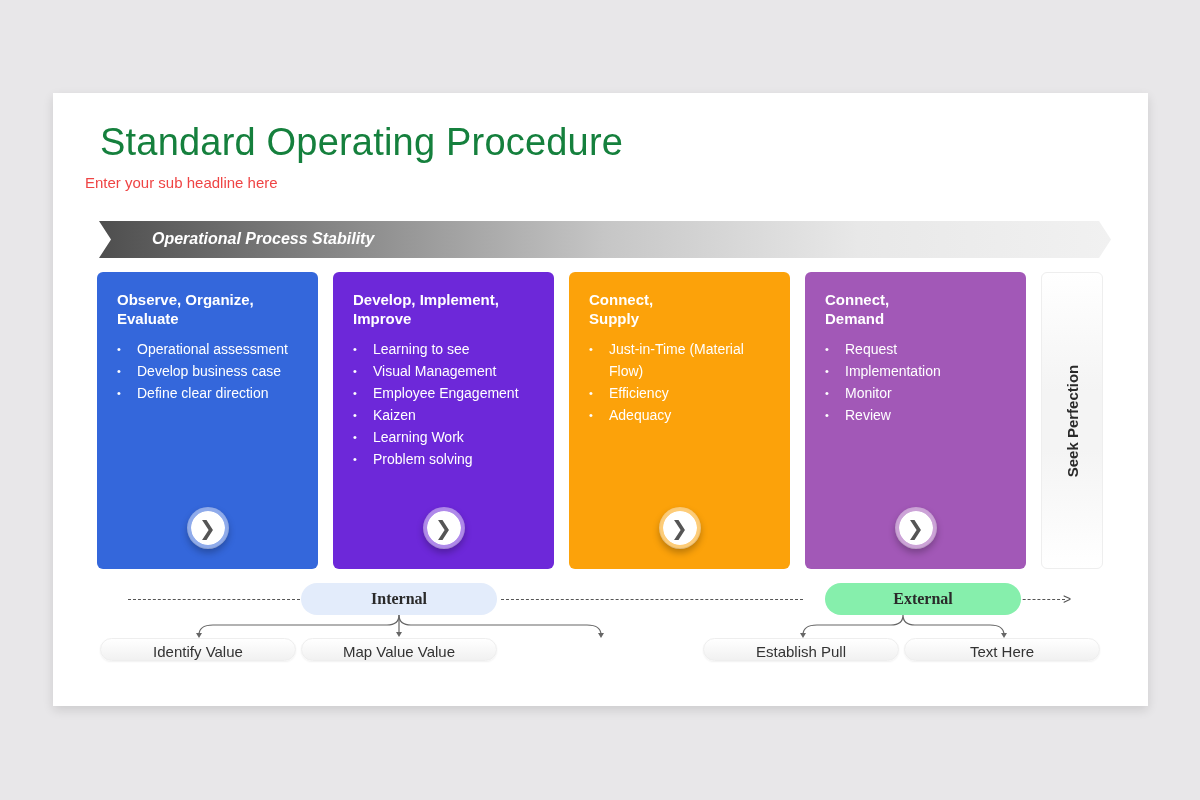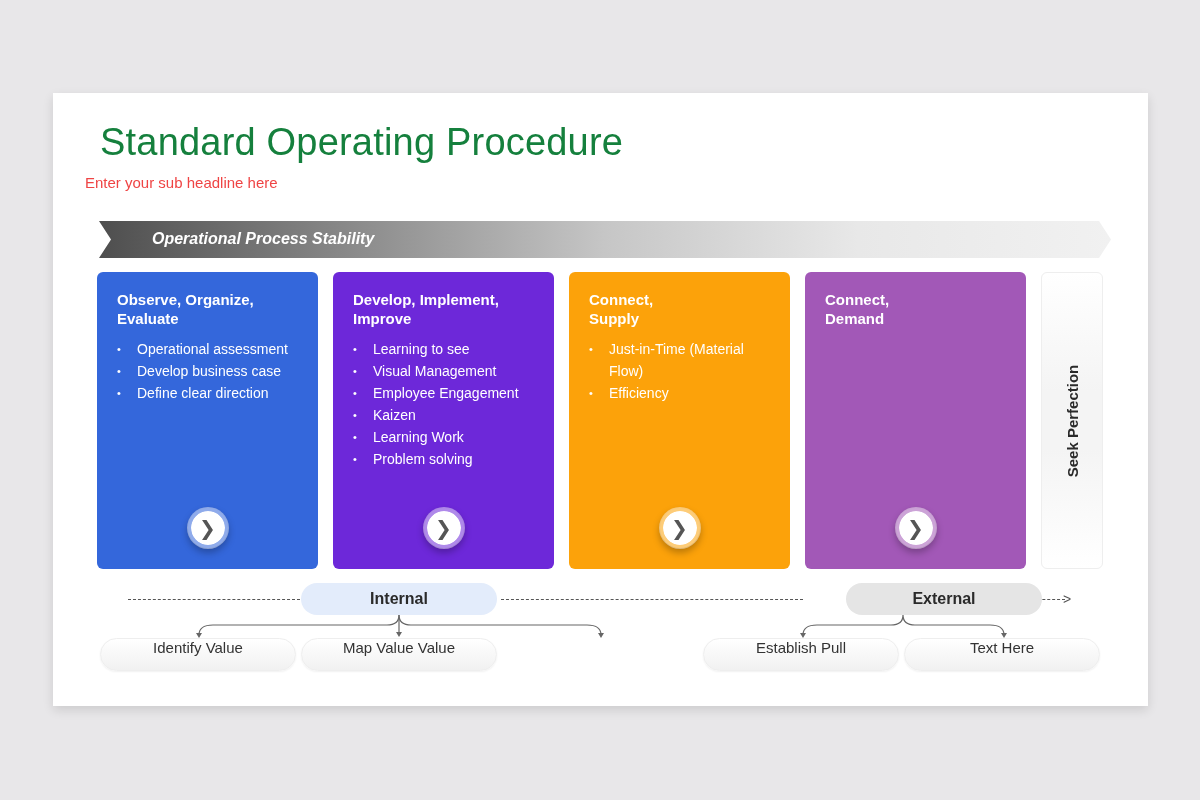--- a/index.html
+++ b/index.html
@@ -119,30 +119,31 @@
   }
   .pill {
     position: absolute;
     top: 490px;
     width: 196px; height: 32px;
     border-radius: 16px;
     display: flex; align-items: center; justify-content: center;
     font-size: 16px;
     font-weight: bold;
     color: #2a2a2a;
+    font-family: Liberation Serif, serif;
   }
   .step {
     position: absolute;
     top: 545px;
-    width: 196px; height: 33px;
+    width: 196px; height: 23px;
     border-radius: 17px;
     background: linear-gradient(180deg, #ffffff 0%, #f1f1f1 100%);
     border: 1px solid #eeeeee;
     box-shadow: 0 1px 2px rgba(0,0,0,0.06);
-    display: flex; align-items: flex-start; justify-content: center;
+    display: flex; align-items: flex-end; justify-content: center;
     font-size: 15px;
     color: #333;
   }
   svg.connectors { position: absolute; left: 0; top: 0; overflow: visible; }
 </style>
 </head>
 <body>
 
 <div class="slide">
   <h1 class="title">Standard Operating Procedure</h1>
@@ -180,47 +181,54 @@
       <span>❯</span>
     </div>
   </div>
 
   <div class="card" style="left:516px; background:#fca20a;">
     <h3>Connect,
 Supply</h3>
     <ul>
       <li>Just-in-Time (Material Flow)</li>
       <li>Efficiency</li>
+      <li>Adequacy</li>
     </ul>
     <div class="next-btn">
       <span>❯</span>
     </div>
   </div>
 
   <div class="card" style="left:752px; background:#a258b7;">
     <h3>Connect,
 Demand</h3>
+    <ul>
+      <li>Request</li>
+      <li>Implementation</li>
+      <li>Monitor</li>
+      <li>Review</li>
+    </ul>
     <div class="next-btn">
       <span>❯</span>
     </div>
   </div>
 
   <div class="seek">
     <span>Seek Perfection</span>
   </div>
 
   <div class="dash-line" style="left:75px; width:172px;"></div>
   <div class="dash-line" style="left:448px; width:302px;"></div>
   <div class="dash-line" style="left:950px; width:62px;"></div>
   <span class="arrow-head">&gt;</span>
 
   <div class="pill" style="left:248px; background:#e3ecfb;">
     <span>Internal</span>
   </div>
-  <div class="pill" style="left:793px; background:#e5e5e5;">
+  <div class="pill" style="left:772px; background:#86efac;">
     <span>External</span>
   </div>
 
   <svg class="connectors" width="1095" height="613">
     <g fill="none" stroke="#666" stroke-width="1.2">
       <path d="M146 542 Q146 532 160 532 L334 532 Q346 532 346 522 Q346 532 358 532 L534 532 Q548 532 548 542"></path>
       <path d="M346 522 L346 541"></path>
       <path d="M750 542 Q750 532 764 532 L838 532 Q850 532 850 522 Q850 532 862 532 L937 532 Q951 532 951 542"></path>
     </g>
     <g fill="#666">

